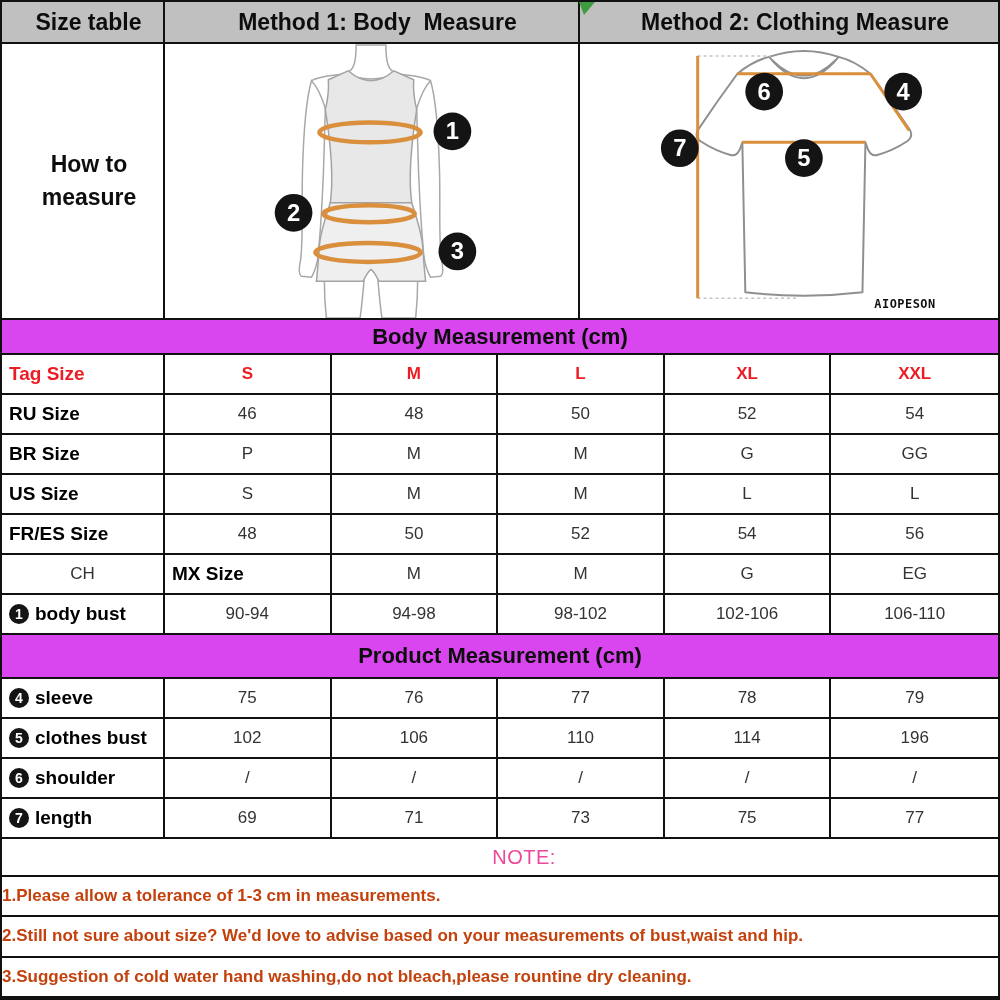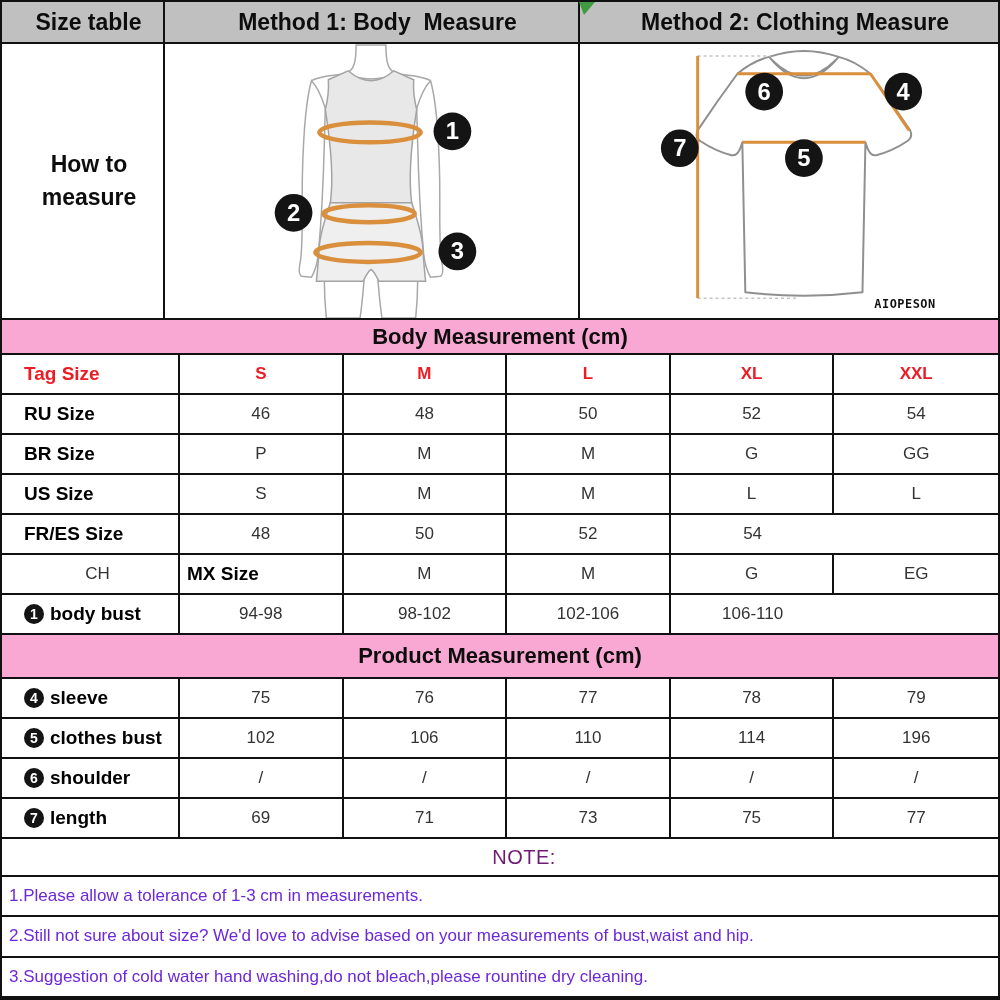--- a/index.html
+++ b/index.html
@@ -4,61 +4,61 @@
 <style>
   * { margin:0; padding:0; box-sizing:border-box; }
   body { background:#fff; font-family:"Liberation Sans", sans-serif; }
   #frame {
     position:relative; width:1000px; height:1000px;
     border:2px solid #111; background:#fff;
     display:flex; flex-direction:column;
   }
   .row { display:grid; border-bottom:2px solid #111; flex:0 0 auto; }
   .cols3 { grid-template-columns:163px 415px 1fr; }
-  .cols6 { grid-template-columns:163px repeat(5, 1fr);padding-left:15px; }
+  .cols6 { grid-template-columns:163px repeat(5, 1fr); }
   .r-header { height:42px; background:#c0c0c0; }
   .r-diagrams { height:276px; }
   .r-banner { height:35px; }
   .r-banner2 { height:44px; }
   .r-t { height:40px; }
   .r-notebanner { height:38px; }
-  .r-note { flex:1 1 auto; display:flex; align-items:center; padding-left:7px;
-            font-size:17px; color:#6d28d9; }
+  .r-note { flex:1 1 auto; display:flex; align-items:center; 
+            font-size:17px; color:#c2410c;font-weight:bold; }
   .r-note:last-child { border-bottom:none; }
   .hcell {
     display:flex; align-items:center; justify-content:center;
     font-weight:bold; font-size:23px; color:#0d0d0d;
     border-right:2px solid #111; white-space:pre;padding-left:12px;
   }
   .hcell:last-child, .dcell:last-child, .tcell:last-child { border-right:none; }
   .dcell { position:relative; border-right:2px solid #111; overflow:hidden; background:#fff; }
   .howto {
     display:flex; align-items:center; justify-content:center; text-align:center;
     font-weight:bold; font-size:23px; color:#0d0d0d;
     white-space:pre-line; line-height:1.45;padding-left:13px;
   }
   .banner {
-    background:#f9a8d4; display:flex; align-items:center; justify-content:center;
+    background:#d946ef; display:flex; align-items:center; justify-content:center;
     font-weight:bold; font-size:22px; color:#0d0d0d;
   }
   .tcell {
     border-right:2px solid #111; display:flex; align-items:center; justify-content:center;
     font-size:17px; color:#333;
   }
   .tlabel { justify-content:flex-start; padding-left:7px; font-weight:bold; font-size:19px; color:#000; }
   .red { color:#ed1c24; }
   .tag-val { font-weight:bold; font-size:17px; }
   .badge {
     width:20px; height:20px; border-radius:50%; background:#141414; color:#fff;
     display:inline-flex; align-items:center; justify-content:center;
     font-size:14px; font-weight:bold; margin-right:6px; flex:0 0 auto;
   }
   .note-title {
     background:#fff; display:flex; align-items:center; justify-content:center;
-    font-size:20px; color:#701a75; letter-spacing:0.5px;padding-left:48px;
+    font-size:20px; color:#ec4899; letter-spacing:0.5px;padding-left:48px;
   }
   svg { display:block; }
   #green-marker { position:absolute; left:576px; top:0; }
 </style>
 </head>
 <body>
 
 <div id="frame">
 
   <div class="row cols3 r-header">
@@ -171,36 +171,38 @@
     <div class="tcell">L</div>
     <div class="tcell">L</div>
   </div>
 
   <div class="row cols6 r-t">
     <div class="tcell tlabel">FR/ES Size</div>
     <div class="tcell">48</div>
     <div class="tcell">50</div>
     <div class="tcell">52</div>
     <div class="tcell">54</div>
+    <div class="tcell">56</div>
   </div>
 
   <div class="row cols6 r-t">
     <div class="tcell">CH</div>
     <div class="tcell tlabel">MX Size</div>
     <div class="tcell">M</div>
     <div class="tcell">M</div>
     <div class="tcell">G</div>
     <div class="tcell">EG</div>
   </div>
 
   <div class="row cols6 r-t">
     <div class="tcell tlabel">
       <span class="badge">1</span>
       <span>body bust</span>
     </div>
+    <div class="tcell">90-94</div>
     <div class="tcell">94-98</div>
     <div class="tcell">98-102</div>
     <div class="tcell">102-106</div>
     <div class="tcell">106-110</div>
   </div>
 
   <div class="row r-banner2 banner">Product Measurement (cm)</div>
 
   <div class="row cols6 r-t">
     <div class="tcell tlabel">

